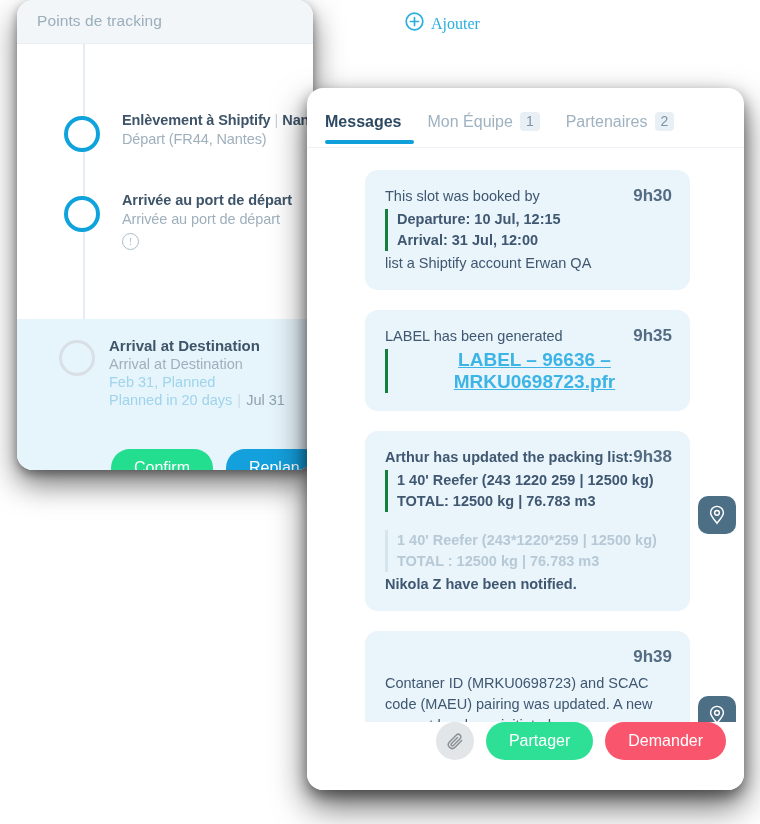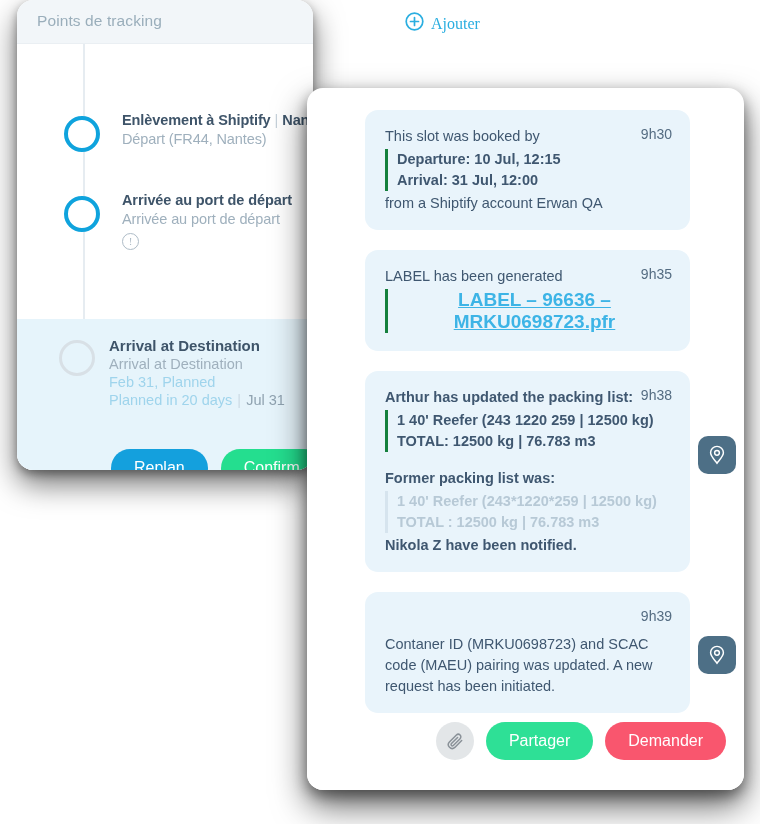--- a/index.html
+++ b/index.html
@@ -247,22 +247,22 @@
     margin: 0 0 20px 58px;
     width: 325px;
     background: #e9f4fb;
     border-radius: 13px;
     padding: 16px 18px 16px 20px;
   }
   .bubble-time {
     position: absolute;
     right: 18px;
     top: 16px;
-    font-size: 14px;
-    font-weight: normal;
+    font-size: 17px;
+    font-weight: bold;
     color: #546c82;
   }
   .bubble-line {
     font-size: 14.5px;
     color: #3f5770;
     line-height: 21px;
   }
   .bubble-line.strong { font-weight: bold; }
   .quoted {
     border-left: 3px solid #15803d;
@@ -362,69 +362,83 @@
         <div class="tp-dot pending"></div>
         <div id="tp-dest-text">
           <div id="tp-dest-title">Arrival at Destination</div>
           <div id="tp-dest-sub">Arrival at Destination</div>
           <div id="tp-dest-date">Feb 31, Planned</div>
           <div id="tp-dest-eta">
             <span>Planned in 20 days</span><span class="vbar">|</span><span class="eta-date">Jul 31</span>
           </div>
         </div>
         <div id="dest-actions">
+          <button class="pill-btn" id="btn-confirm">Confirm</button>
           <button class="pill-btn" id="btn-replan">Replan</button>
-          <button class="pill-btn" id="btn-confirm">Confirm</button>
         </div>
       </div>
     </div>
   </div>
 
   <div id="add-row" style="left:405px; top:12px;font-family:Liberation Serif, serif;">
     <span>
       <svg width="19" height="19" viewBox="0 0 19 19">
         <circle cx="9.5" cy="9.5" r="8.3" fill="none" stroke="#2aaee0" stroke-width="1.7"></circle>
         <path d="M9.5 5.5 V13.5 M5.5 9.5 H13.5" stroke="#2aaee0" stroke-width="1.7" stroke-linecap="round"></path>
       </svg>
     </span>
     <span id="add-label">Ajouter</span>
   </div>
 
   <div id="messages-panel">
 
+    <div id="tabs">
+      <div id="tabs-inner">
+        <div class="tab active">
+          <span>Messages</span>
+        </div>
+        <div class="tab">
+          <span>Mon Équipe</span>
+          <span class="tab-badge">1</span>
+        </div>
+        <div class="tab">
+          <span>Partenaires</span>
+          <span class="tab-badge">2</span>
+        </div>
+      </div>
+    </div>
 
     <div id="thread">
 
       <div class="bubble">
         <div class="bubble-time">9h30</div>
         <div class="bubble-line">This slot was booked by</div>
         <div class="quoted">
           <div class="bubble-line">Departure: 10 Jul, 12:15</div>
           <div class="bubble-line">Arrival: 31 Jul, 12:00</div>
         </div>
-        <div class="bubble-line">from a Shiptify account Erwan QA</div>
+        <div class="bubble-line">list a Shiptify account Erwan QA</div>
       </div>
 
       <div class="bubble">
         <div class="bubble-time">9h35</div>
         <div class="bubble-line">LABEL has been generated</div>
         <div class="quoted">
           <a class="attach-link">LABEL – 96636 – MRKU0698723.pfr</a>
         </div>
       </div>
 
       <div class="bubble">
         <div class="bubble-time">9h38</div>
         <div class="bubble-line strong">Arthur has updated the packing list:</div>
         <div class="quoted">
           <div class="bubble-line">1 40' Reefer (243 1220 259  |  12500 kg)</div>
           <div class="bubble-line">TOTAL: 12500 kg  |  76.783 m3</div>
         </div>
         <div class="spacer"></div>
-        <div class="bubble-line strong">Former packing list was:</div>
         <div class="quoted muted">
           <div class="bubble-line">1 40' Reefer (243*1220*259  |  12500 kg)</div>
           <div class="bubble-line">TOTAL : 12500 kg  |  76.783 m3</div>
         </div>
         <div class="bubble-line strong">Nikola Z have been notified.</div>
       </div>
 
       <div class="bubble">
         <div class="bubble-time">9h39</div>
         <div class="bubble-line" style="margin-top:26px;">Contaner ID (MRKU0698723) and SCAC code (MAEU) pairing was updated. A new request has been initiated.</div>

